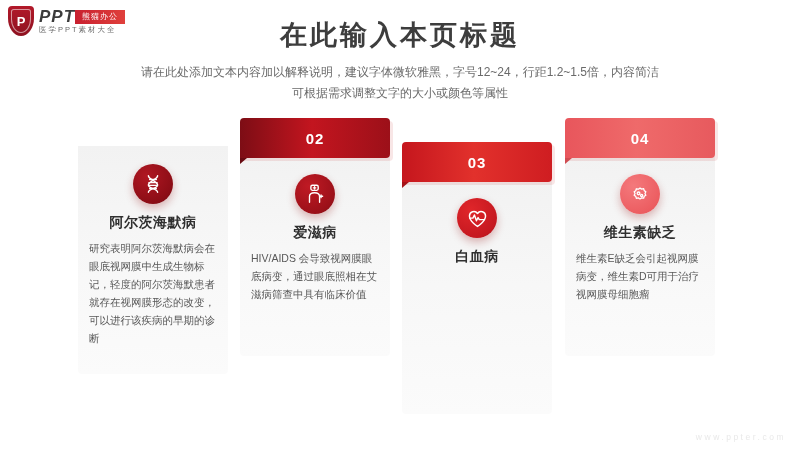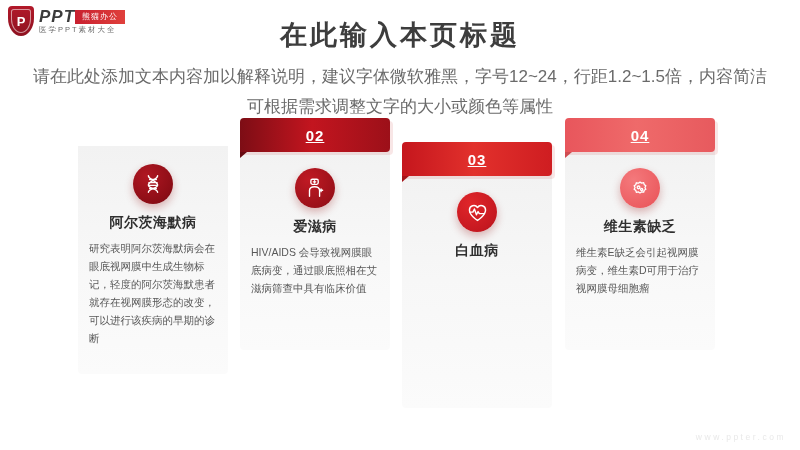--- a/index.html
+++ b/index.html
@@ -48,41 +48,40 @@
   }
 
   
   .page-title {
     position:absolute; left:0; right:0; top:17px;
     text-align:center; font-size:27px; font-weight:bold;
     color:#3d3d3d; letter-spacing:3px;
   }
   .subtitle {
     position:absolute; left:0; right:0; top:62px;
-    text-align:center; font-size:17px; color:#6a6a6a;
+    text-align:center; font-size:12px; color:#6a6a6a;
     line-height:1.75;
   }
   .subtitle div { white-space:nowrap; }
 
   
   .cards { position:absolute; left:0; top:0; width:800px; height:450px; }
   .card { position:absolute; width:150px; }
   .card.c1 { left:78px;  top:148px; }
   .card.c2 { left:240px; top:118px; }
   .card.c3 { left:402px; top:142px; }
   .card.c4 { left:565px; top:118px; }
 
   .badge {
-    position:relative; height:34px; width:150px;
+    position:relative; height:40px; width:150px;
     display:flex; align-items:center; justify-content:center;
     color:#fff; font-size:15px; font-weight:bold; letter-spacing:1px;
     border-radius:4px 4px 4px 0;
     box-shadow:3px 3px 0 rgba(200,60,60,.13);
     z-index:3;
-    text-decoration:underline;
   }
   .badge::after{
     content:""; position:absolute; left:0; bottom:-6px;
     border-left:0 solid transparent; border-right:7px solid transparent;
     border-top:6px solid rgba(0,0,0,.30);
   }
   .badge.b1 { background:linear-gradient(90deg,#6d0a12 0%,#b5121d 48%,#8d0e16 100%); }
   .badge.b1::after { border-top-color:#5a070e; }
   .badge.b2 { background:linear-gradient(90deg,#7d0d15 0%,#c3151f 48%,#9c1019 100%); }
   .badge.b2::after { border-top-color:#680a11; }

